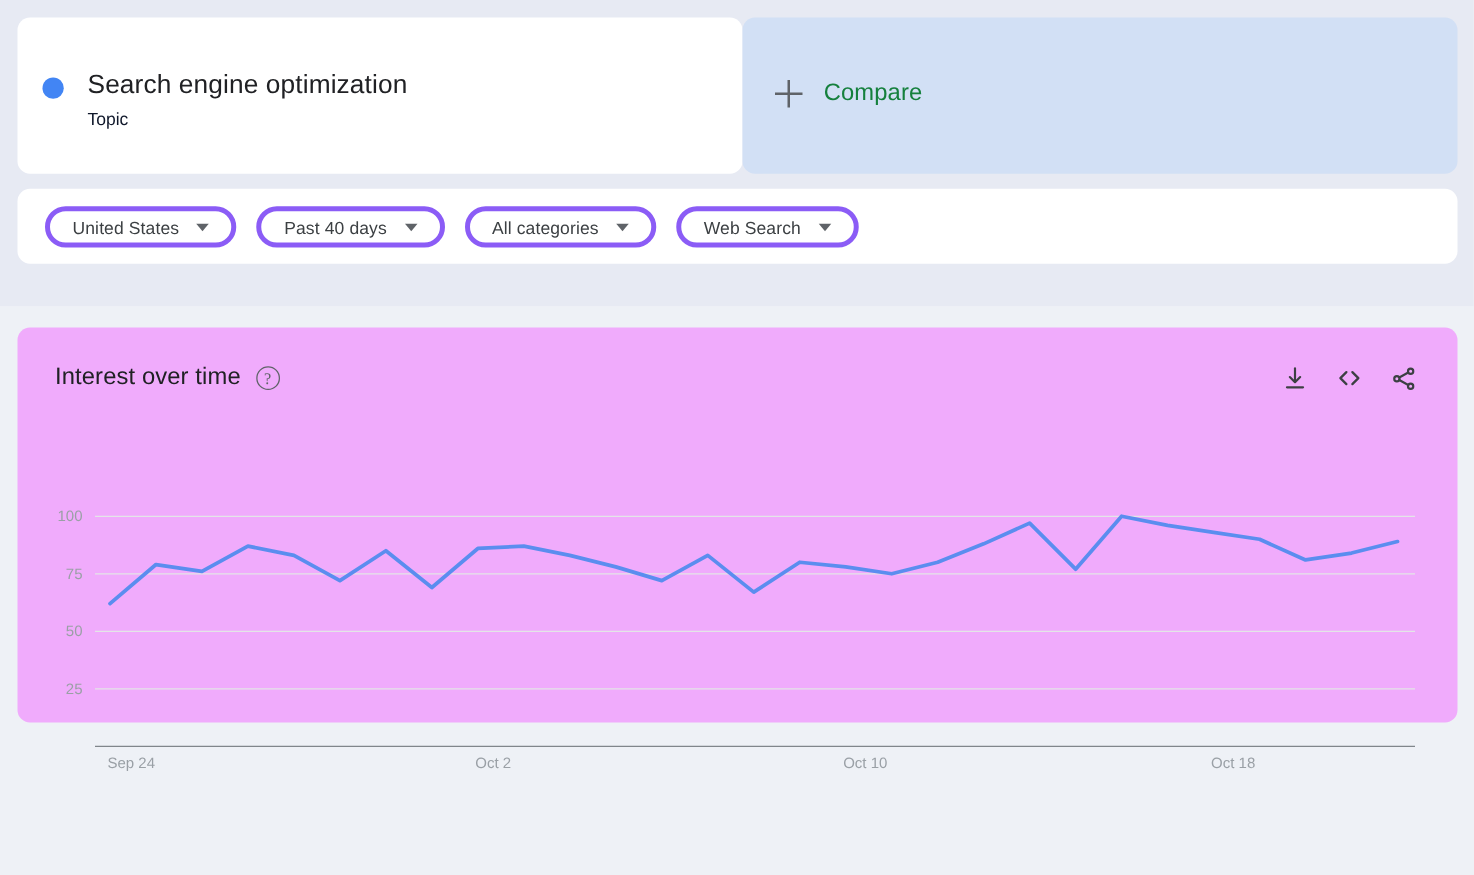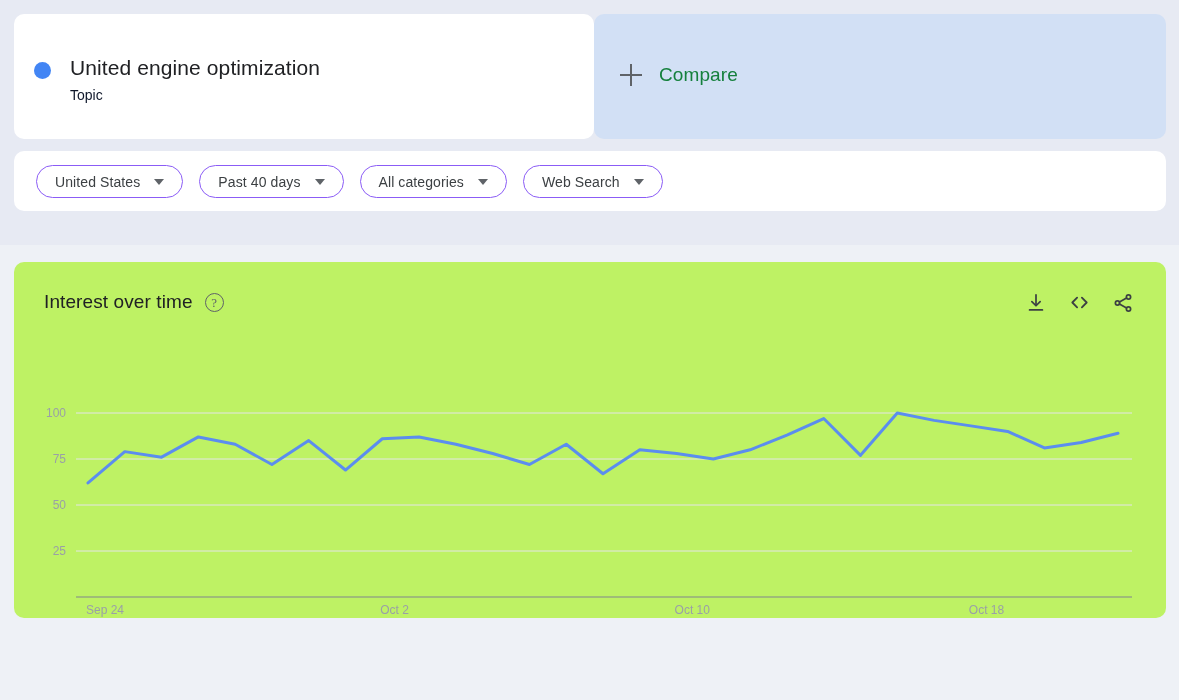--- a/index.html
+++ b/index.html
@@ -70,39 +70,39 @@
   .filter-bar {
     position: absolute; left: 14px; top: 151px;
     width: 1152px; height: 60px;
     background: #ffffff; border-radius: 10px;
   }
   .filters {
     position: absolute; left: 22px; top: 14px;
     display: flex; gap: 16px;
   }
   .filter-chip {
-    height: 33px; border: 1px solid #8b5cf6; border-radius: 18px;
+    height: 33px; border: 4px solid #8b5cf6; border-radius: 18px;
     display: flex; align-items: center; justify-content: center;
     padding: 0 18px; background: #fff; cursor: pointer;
     font-size: 14px; color: #3c4043; letter-spacing: 0.1px;
     white-space: nowrap;
   }
   .chip-label { }
   .chip-caret {
     width: 0; height: 0; margin-left: 14px;
     border-left: 5px solid transparent;
     border-right: 5px solid transparent;
     border-top: 6px solid #5f6368;
   }
 
   
   .chart-card {
     position: absolute; left: 14px; top: 262px;
-    width: 1152px; height: 356px;
-    background: #bef264; border-radius: 10px;
+    width: 1152px; height: 316px;
+    background: #f0abfc; border-radius: 10px;
   }
   .chart-head {
     position: absolute; left: 30px; top: 29px; right: 24px; height: 34px;
   }
   .chart-title-wrap { display: flex; align-items: center; }
   .chart-title {
     font-size: 19px; color: #202124; letter-spacing: 0.1px;
   }
   .help-icon {
     width: 19px; height: 19px; margin-left: 12px; border-radius: 50%;
@@ -124,21 +124,21 @@
 
 <div class="bg-top"></div>
 <div class="bg-bottom"></div>
 
 <div class="term-row">
 
   <div class="term-card">
     <div class="term-inner">
       <div class="term-dot"></div>
       <div class="term-text">
-        <div class="term-title">United engine optimization</div>
+        <div class="term-title">Search engine optimization</div>
         <div class="term-sub">Topic</div>
       </div>
     </div>
   </div>
 
   <div class="compare-card">
     <div class="compare-inner">
       <span class="plus-icon"></span>
       <span class="compare-label">Compare</span>
     </div>

